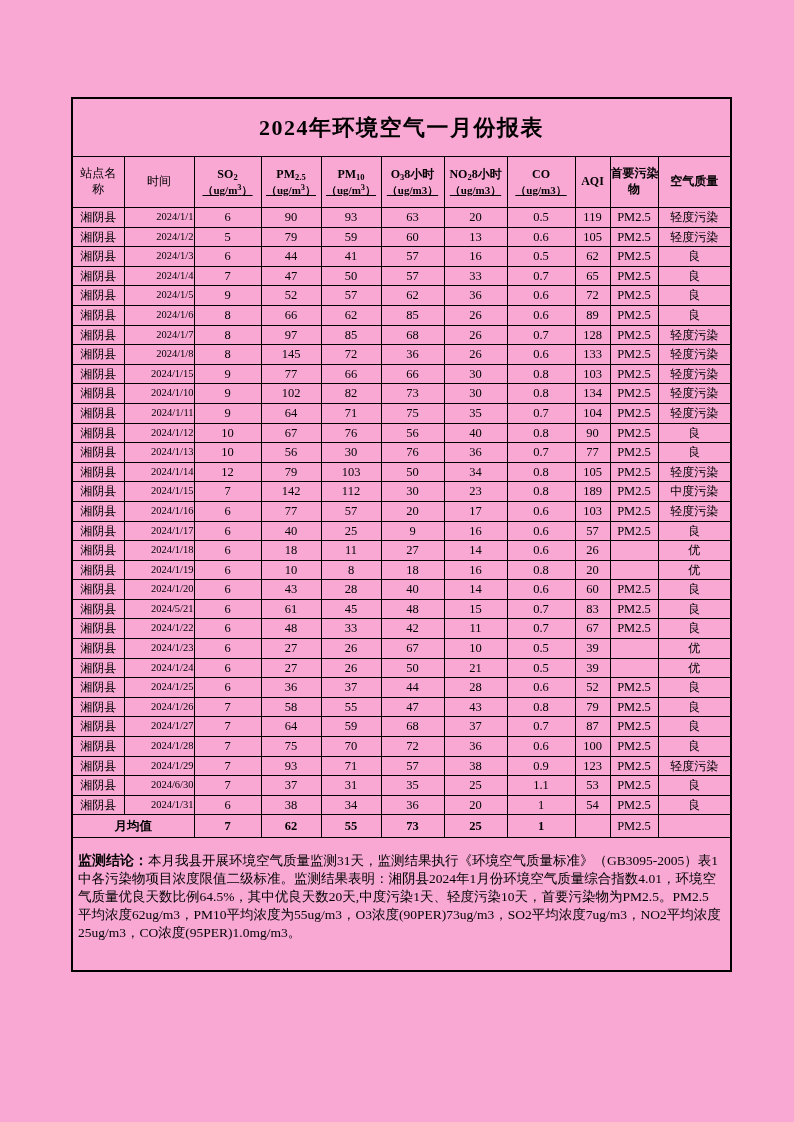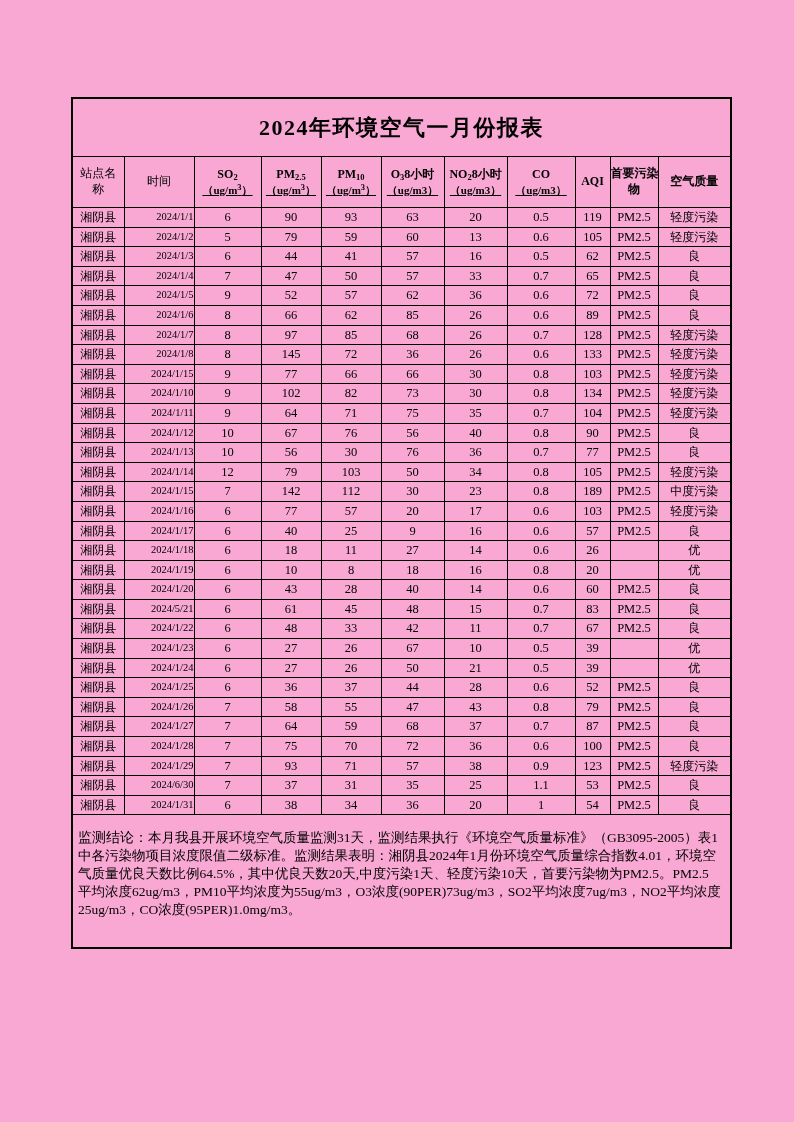--- a/index.html
+++ b/index.html
@@ -64,21 +64,21 @@
   tr.avg-row td.col-pollutant { font-weight: normal; }
   .conclusion-cell {
     height: 118px;
     text-align: left !important;
     vertical-align: top !important;
     padding: 14px 9px 0 5px !important;
     font-size: 13.5px;
     line-height: 18px;
     white-space: normal !important;
   }
-  .conclusion-label { font-weight: normal; font-size: 14px; }
+  .conclusion-label { font-weight: bold; font-size: 14px; }
 </style>
 </head>
 <body>
 
 <div class="page">
   <table class="report">
     <colgroup id="report-colgroup">
         <col style="width: 52px;">
         <col style="width: 70px;">
         <col style="width: 67px;">
@@ -536,20 +536,32 @@
           <td class="col-so2">6</td>
           <td class="col-pm25">38</td>
           <td class="col-pm10">34</td>
           <td class="col-o3">36</td>
           <td class="col-no2">20</td>
           <td class="col-co">1</td>
           <td class="col-aqi">54</td>
           <td class="col-pollutant">PM2.5</td>
           <td class="col-quality">良</td>
         </tr>
+        <tr class="avg-row">
+          <td colspan="2">月均值</td>
+          <td class="col-so2">7</td>
+          <td class="col-pm25">62</td>
+          <td class="col-pm10">55</td>
+          <td class="col-o3">73</td>
+          <td class="col-no2">25</td>
+          <td class="col-co">1</td>
+          <td class="col-aqi"></td>
+          <td class="col-pollutant">PM2.5</td>
+          <td class="col-quality"></td>
+        </tr>
       </tbody>
     <tfoot>
       <tr>
         <td class="conclusion-cell" colspan="11"><span class="conclusion-label">监测结论：</span><span>本月我县开展环境空气质量监测31天，监测结果执行《环境空气质量标准》（GB3095-2005）表1中各污染物项目浓度限值二级标准。监测结果表明：湘阴县2024年1月份环境空气质量综合指数4.01，环境空气质量优良天数比例64.5%，其中优良天数20天,中度污染1天、轻度污染10天，首要污染物为PM2.5。PM2.5平均浓度62ug/m3，PM10平均浓度为55ug/m3，O3浓度(90PER)73ug/m3，SO2平均浓度7ug/m3，NO2平均浓度25ug/m3，CO浓度(95PER)1.0mg/m3。</span></td>
       </tr>
     </tfoot>
   </table>
 </div>
 
 </body></html>

